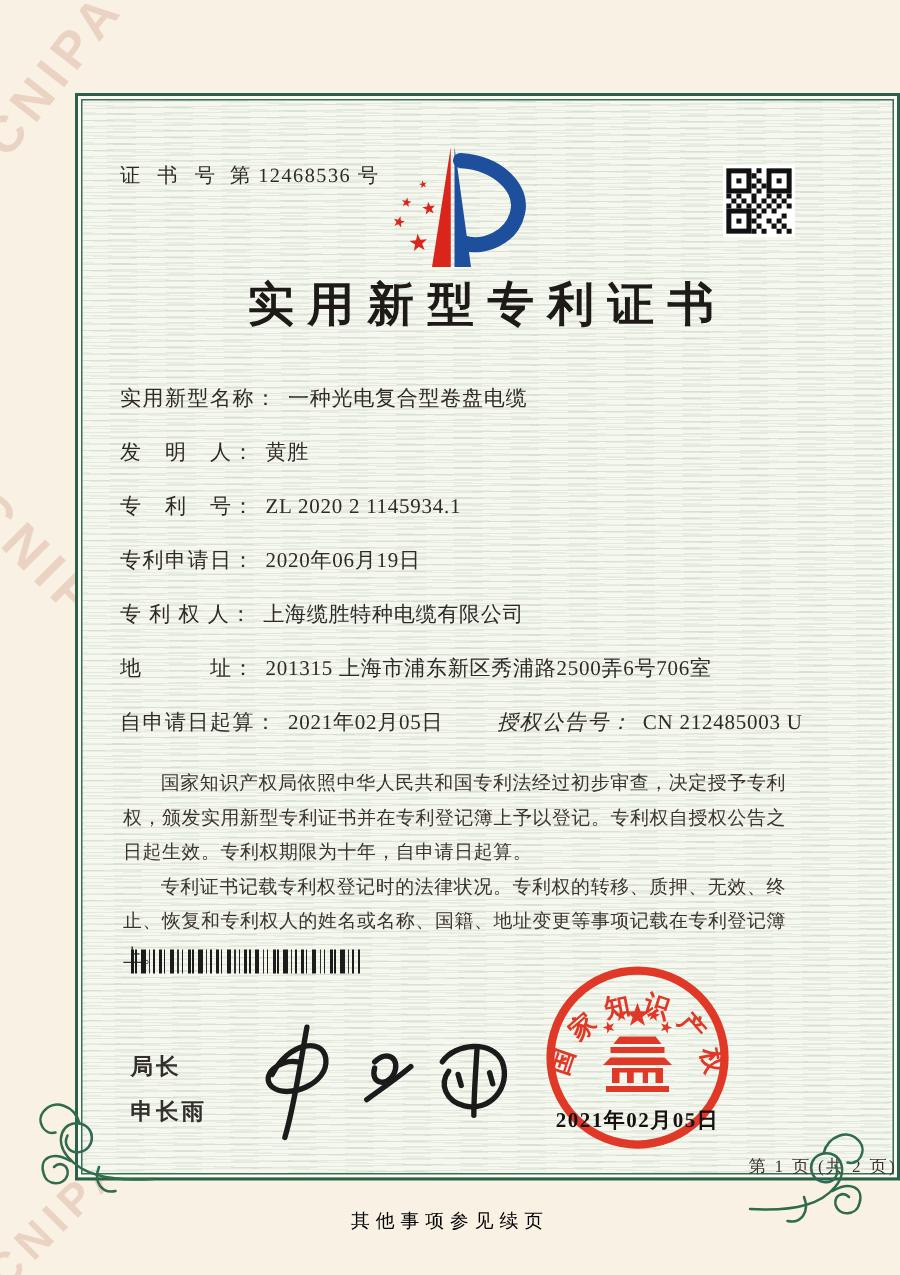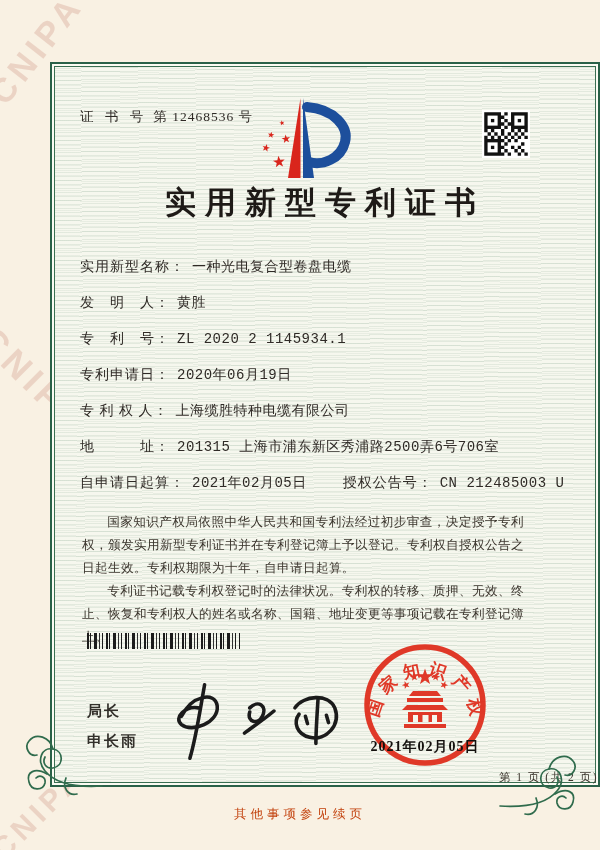--- a/index.html
+++ b/index.html
@@ -29,22 +29,22 @@
   .cert-no .lbl{letter-spacing:4px;margin-right:6px;}
   .logo{position:absolute;left:198px;top:28px;width:104px;height:92px;}
   .qr{position:absolute;left:430px;top:46px;width:48px;height:48px;}
   .title{
     position:absolute;left:0;top:118px;width:100%;text-align:center;
     font-size:31px;font-weight:bold;letter-spacing:9px;color:#1e1a17;
   }
   .fields{position:absolute;left:28px;top:192px;width:444px;font-size:14px;}
   .frow{height:36px;line-height:22px;white-space:nowrap;}
   .frow .lbl{letter-spacing:1px;}
-  .frow .val{margin-left:7px;letter-spacing:0.5px;font-family:Liberation Mono, monospace;}
-  .frow.grant .pair2{margin-left:36px;}
+  .frow .val{margin-left:7px;letter-spacing:0.5px;}
+  .frow.grant .pair2{margin-left:36px;font-style:italic;}
   .body-text{
     position:absolute;left:30px;top:430px;width:442px;
     font-size:12.6px;line-height:1.82;text-align:justify;color:#3b352d;
     letter-spacing:0.4px;
     margin-top:17px;
   }
   .body-text p{margin:0;text-indent:2em;}
   .barcode{
     position:absolute;left:35px;top:569px;width:153px;height:16px;
     background:repeating-linear-gradient(90deg,
@@ -58,21 +58,21 @@
   .sig-name{position:absolute;left:35px;top:668px;font-size:15px;font-weight:600;color:#33302b;letter-spacing:2px;}
   .sig-hand{position:absolute;left:98px;top:612px;width:210px;height:90px;}
   .seal{position:absolute;left:298px;top:566px;width:150px;height:150px;opacity:0.93;}
   .seal-date{
     position:absolute;left:293px;top:674px;width:160px;text-align:center;
     font-size:14px;font-weight:bold;color:#14110e;letter-spacing:1px;
   }
   .page-info{position:absolute;left:0;top:706px;width:100%;text-align:right;font-size:11.5px;letter-spacing:1.5px;color:#3b352d;}
   .note{
     position:absolute;left:0;top:806px;width:100%;text-align:center;
-    font-size:12.5px;letter-spacing:4px;color:#c2410c;
+    font-size:12.5px;letter-spacing:4px;color:#000000;
   }
   .flourish{position:absolute;width:82px;height:82px;}
   .flourish.bl{left:22px;top:722px;}
   .flourish.br{left:498px;top:742px;transform:scaleX(-1);}
 </style>
 </head>
 <body>
 
 <div class="page">
 

